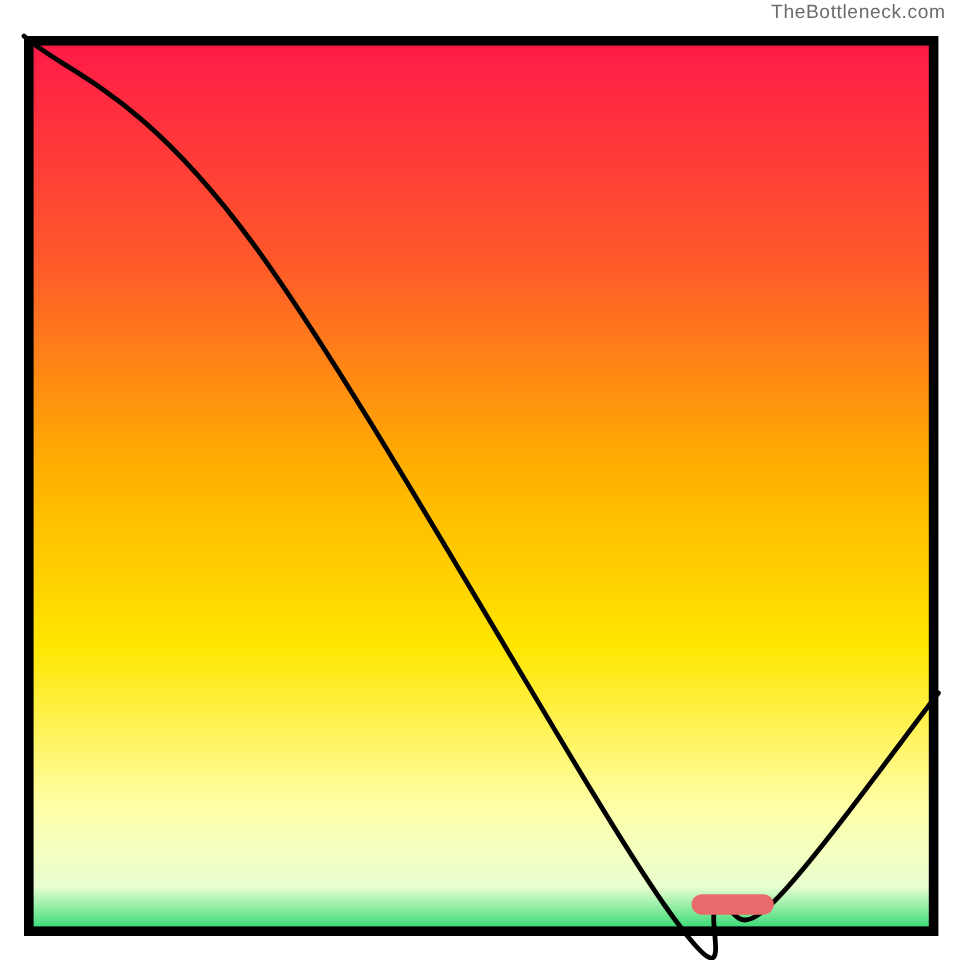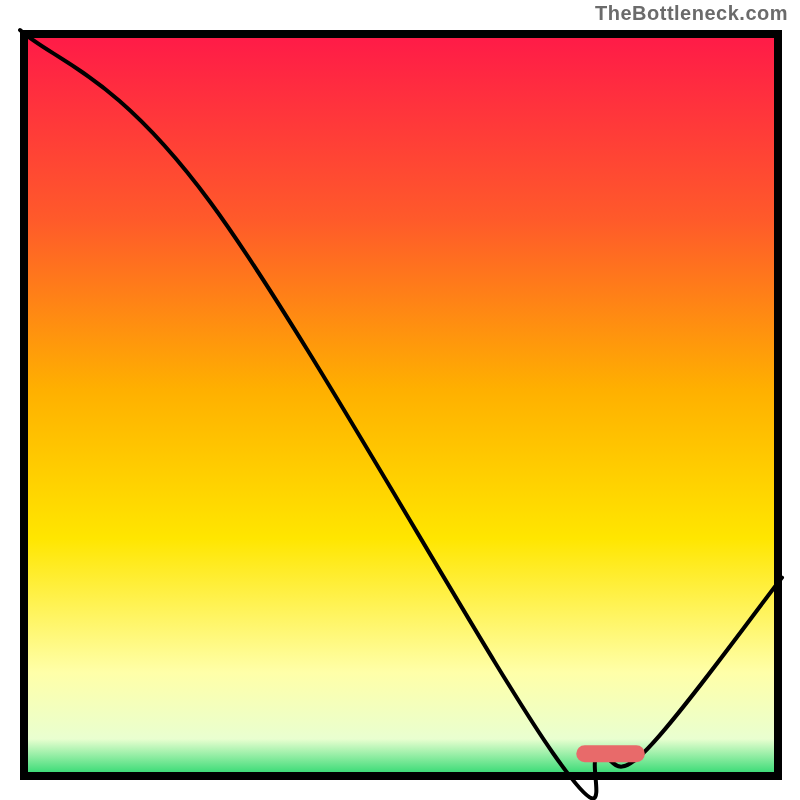--- a/index.html
+++ b/index.html
@@ -3,22 +3,22 @@
 <meta charset="utf-8">
 <style>
   * { margin: 0; padding: 0; box-sizing: border-box; }
   html, body { width: 800px; height: 800px; background: #ffffff; overflow: hidden; }
   .container { position: relative; width: 800px; height: 800px; }
   .attribution {
     position: absolute;
     top: 2px;
     right: 12px;
     font-family: Arial, Helvetica, sans-serif;
-    font-size: 20px;
-    font-weight: 700;
+    font-size: 16px;
+    font-weight: 400;
     color: #6b6b6b;
     letter-spacing: 0.5px;
   }
   svg.chart { position: absolute; left: 0; top: 0; }
 </style>
 </head>
 <body>
 
 <div class="container">
   <div class="attribution">TheBottleneck.com</div>

